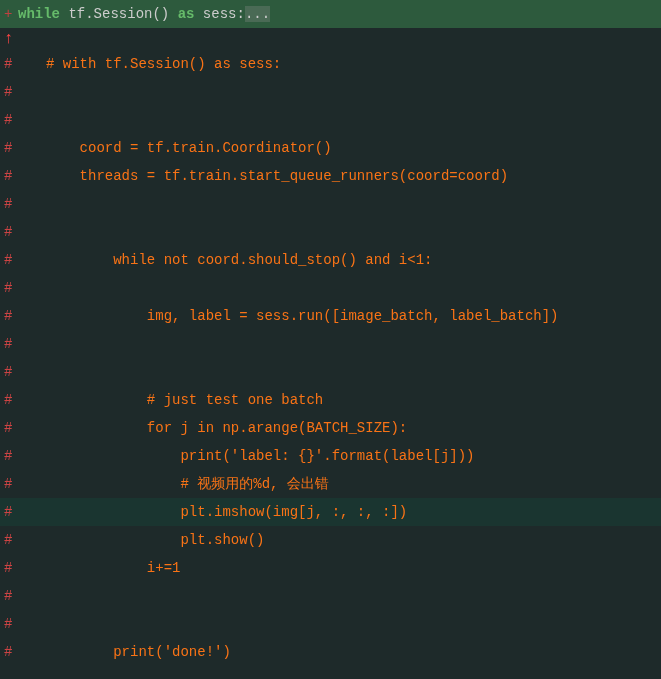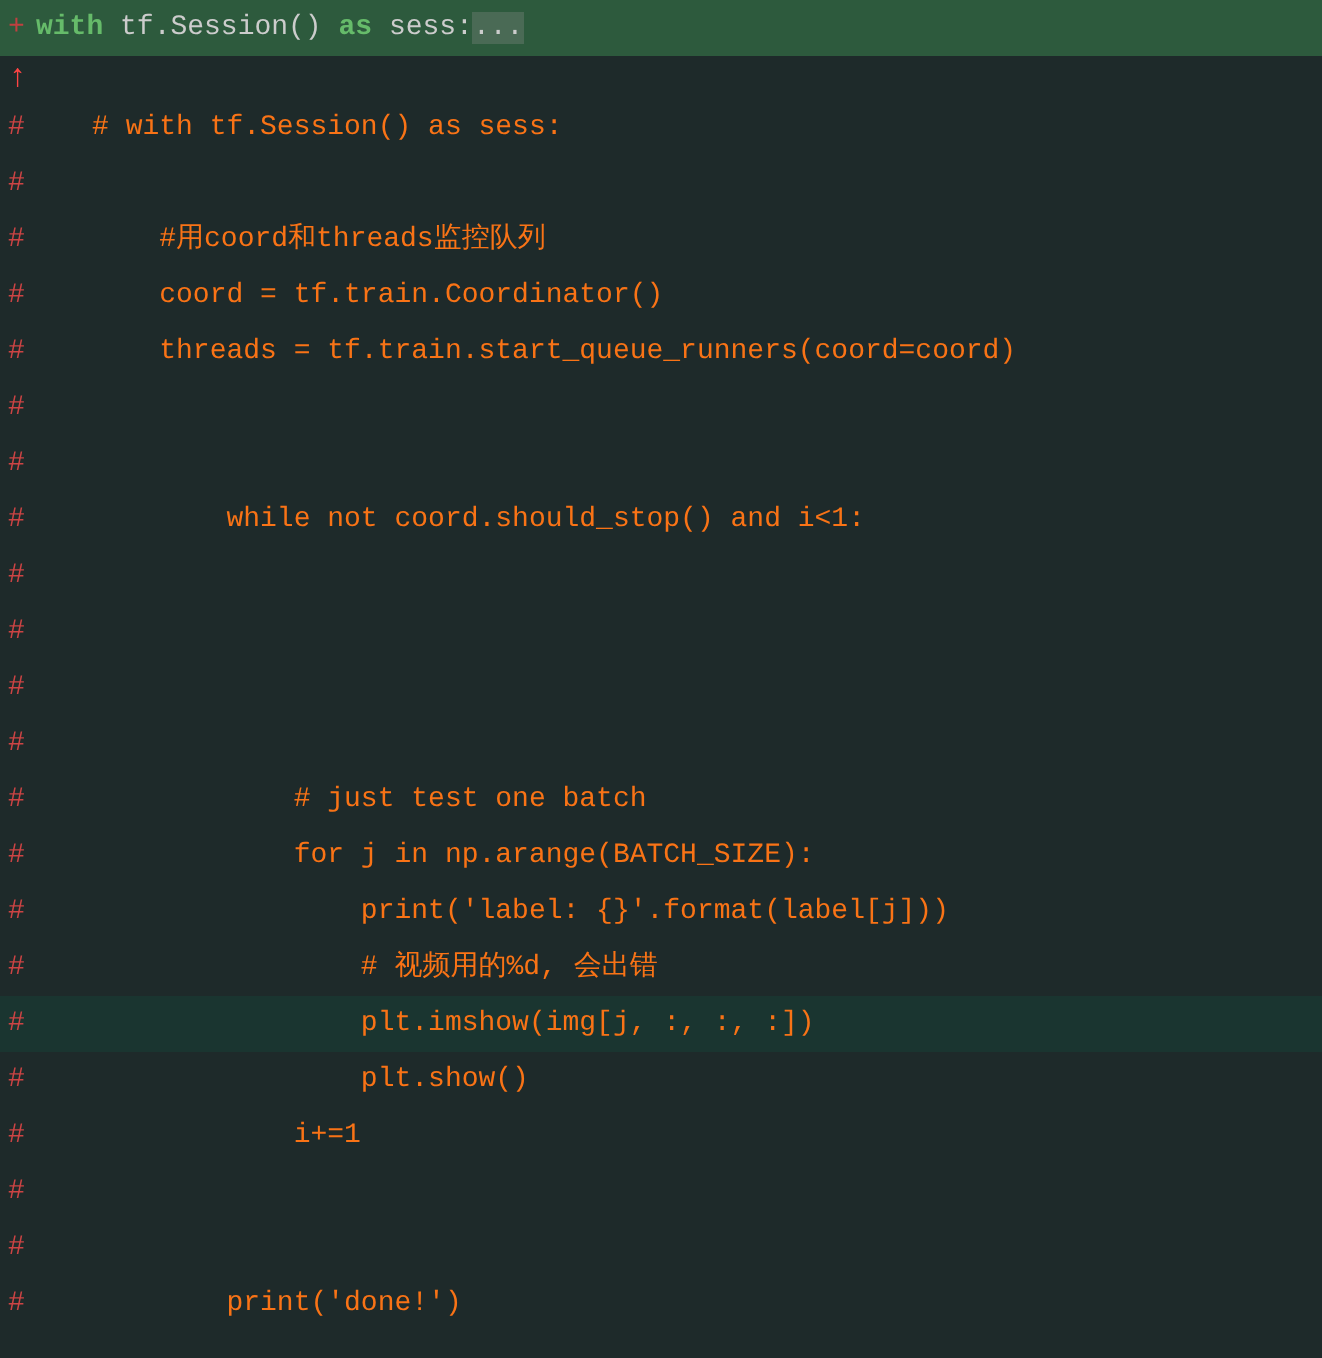--- a/index.html
+++ b/index.html
@@ -93,39 +93,38 @@
       background-color: #1a3530;
     }
   </style>
 </head>
 <body>
 
 <div class="code-container">
 
   <div class="top-line">
     <span class="gutter">+</span>
-    <span class="top-code"><span class="top-keyword">with</span> tf.Session() <span class="top-keyword">as</span> sess:<span class="top-highlight">...</span></span>
+    <span class="top-code"><span class="top-keyword">while</span> tf.Session() <span class="top-keyword">as</span> sess:<span class="top-highlight">...</span></span>
   </div>
 
   <div class="second-arrow-line">
     <span class="arrow-indicator">↑</span>
   </div>
 
   <div class="code-line">
     <span class="comment-hash">#</span>
     <span class="code-text">&nbsp;&nbsp;&nbsp;&nbsp;# with tf.Session() as sess:</span>
   </div>
 
   <div class="code-line">
     <span class="comment-hash">#</span>
   </div>
 
   <div class="code-line">
     <span class="comment-hash">#</span>
-    <span class="code-text">&nbsp;&nbsp;&nbsp;&nbsp;&nbsp;&nbsp;&nbsp;&nbsp;#用coord和threads监控队列</span>
   </div>
 
   <div class="code-line">
     <span class="comment-hash">#</span>
     <span class="code-text">&nbsp;&nbsp;&nbsp;&nbsp;&nbsp;&nbsp;&nbsp;&nbsp;coord = tf.train.Coordinator()</span>
   </div>
 
   <div class="code-line">
     <span class="comment-hash">#</span>
     <span class="code-text">&nbsp;&nbsp;&nbsp;&nbsp;&nbsp;&nbsp;&nbsp;&nbsp;threads = tf.train.start_queue_runners(coord=coord)</span>
@@ -145,20 +144,21 @@
     <span class="code-text">&nbsp;&nbsp;&nbsp;&nbsp;&nbsp;&nbsp;&nbsp;&nbsp;&nbsp;&nbsp;&nbsp;&nbsp;while not coord.should_stop() and i&lt;1:</span>
   </div>
 
   <div class="code-line">
     <span class="comment-hash">#</span>
     <span class="code-text"></span>
   </div>
 
   <div class="code-line">
     <span class="comment-hash">#</span>
+    <span class="code-text">&nbsp;&nbsp;&nbsp;&nbsp;&nbsp;&nbsp;&nbsp;&nbsp;&nbsp;&nbsp;&nbsp;&nbsp;&nbsp;&nbsp;&nbsp;&nbsp;img, label = sess.run([image_batch, label_batch])</span>
   </div>
 
   <div class="code-line">
     <span class="comment-hash">#</span>
     <span class="code-text"></span>
   </div>
 
   <div class="code-line">
     <span class="comment-hash">#</span>
     <span class="code-text"></span>

